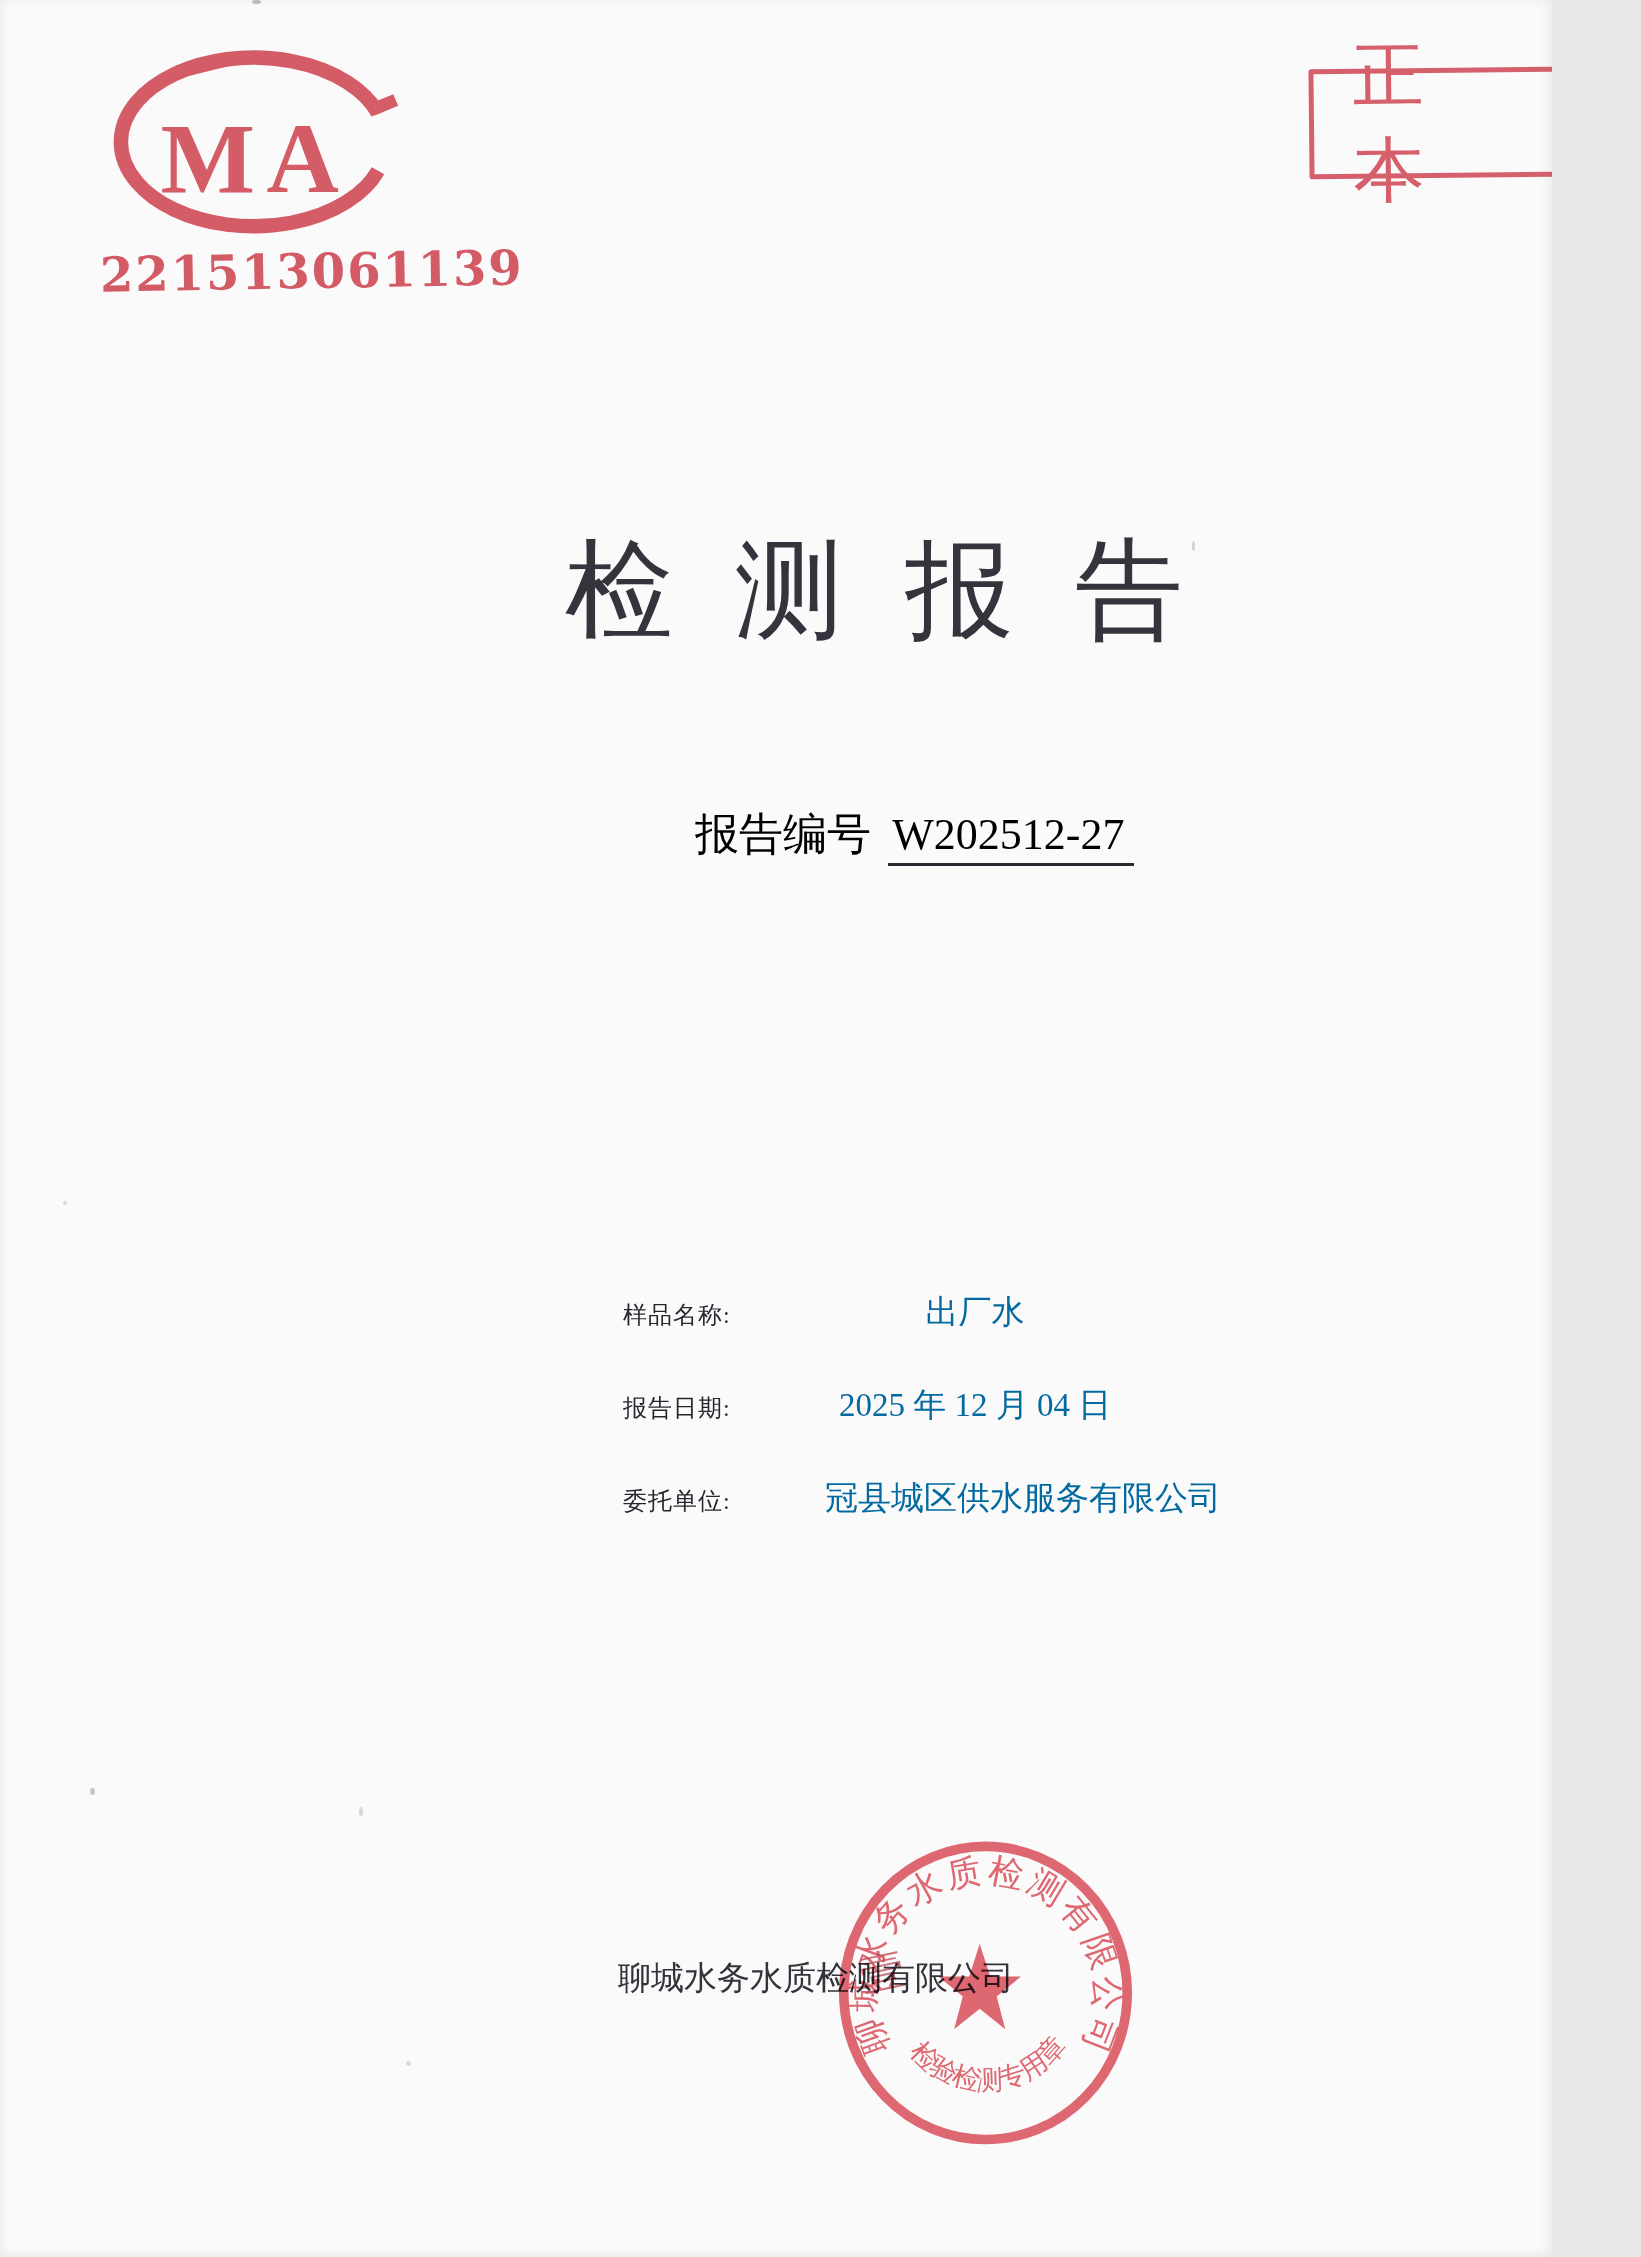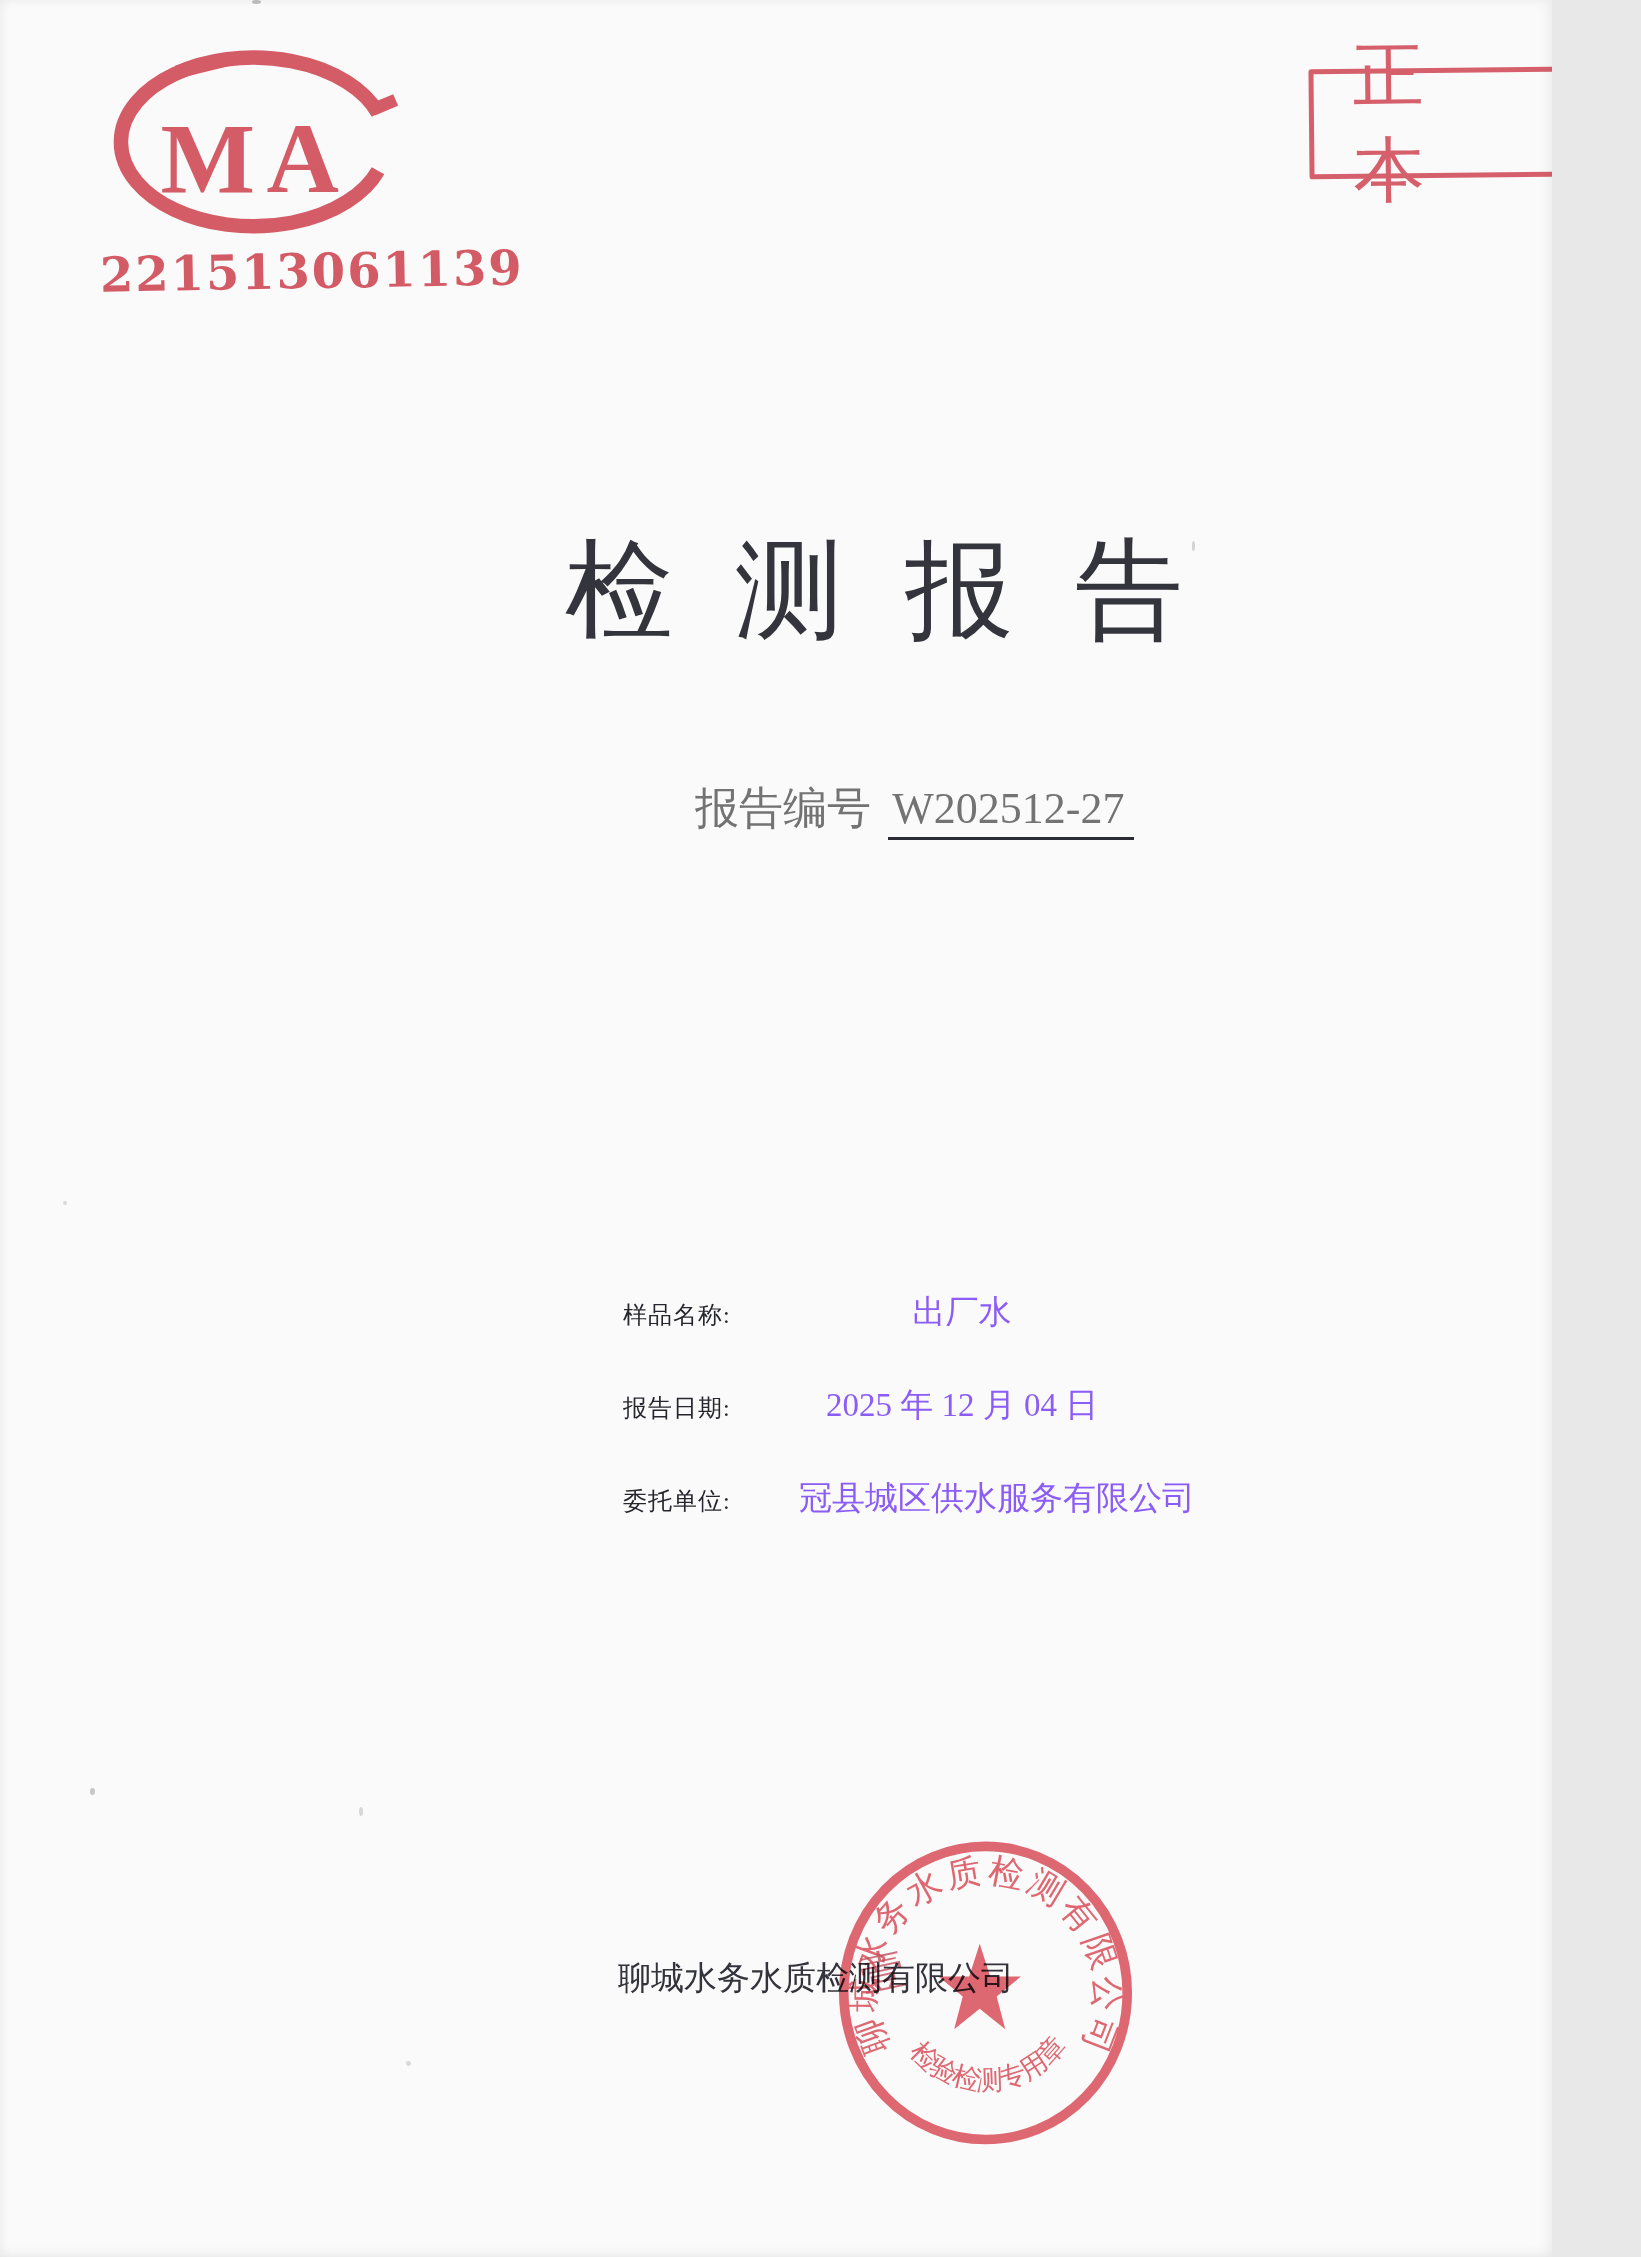--- a/index.html
+++ b/index.html
@@ -36,33 +36,33 @@
 
   
   .doc-title{
     left:565px;top:533px;
     font-size:108px;line-height:116px;letter-spacing:62px;
     color:#34343c;white-space:nowrap;font-weight:400;
   }
 
   
   .report-no{
-    left:695px;top:783px;font-size:44px;line-height:52px;color:#737373;white-space:nowrap;
+    left:695px;top:809px;font-size:44px;line-height:52px;color:#000000;white-space:nowrap;
   }
   .report-no .lbl{margin-right:17.4px;}
   .report-no .val{
     font-family:"Liberation Serif",serif;
     border-bottom:3.9px solid #2b2b33;padding:0 9.7px 3.9px 3.9px;
   }
 
   
   .fields{left:623px;top:1290px;width:502px;}
   .row{display:flex;height:48px;margin-bottom:45px;align-items:baseline;}
   .row .lbl{width:176px;font-size:24px;letter-spacing:1px;color:#26262e;flex:none;}
-  .row .val{flex:1;text-align:center;font-size:33px;color:#8b5cf6;white-space:nowrap;}
+  .row .val{flex:1;text-align:center;font-size:33px;color:#0369a1;white-space:nowrap;margin-left:26px;}
 
   
   .issuer{
     left:618px;top:1956px;font-size:33px;letter-spacing:0px;color:#33333b;white-space:nowrap;
   }
 
   
   .seal-svg{left:826px;top:1831px;width:319px;height:322px;opacity:.88;mix-blend-mode:multiply;}
   .edge-seal-svg{left:1526px;top:941px;width:116px;height:333px;opacity:.78;mix-blend-mode:multiply;}
 

